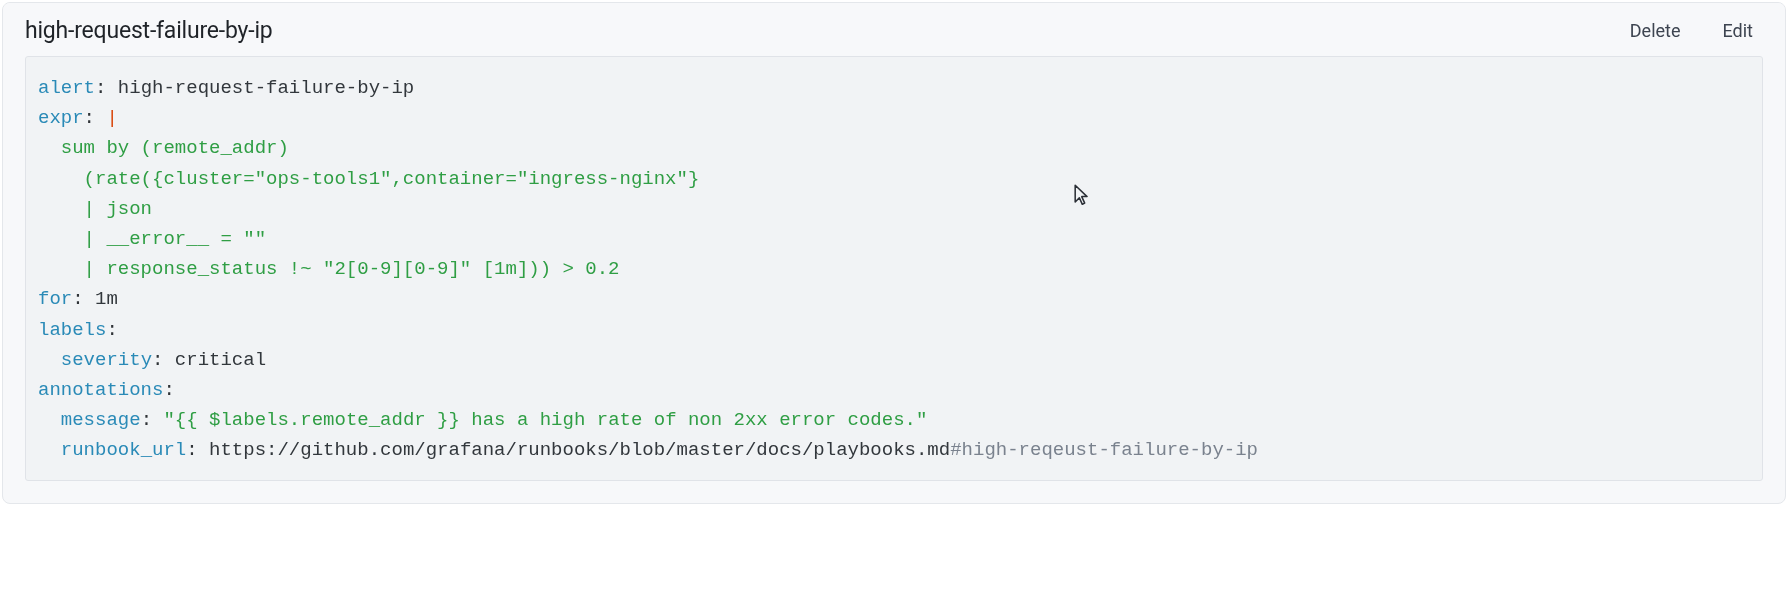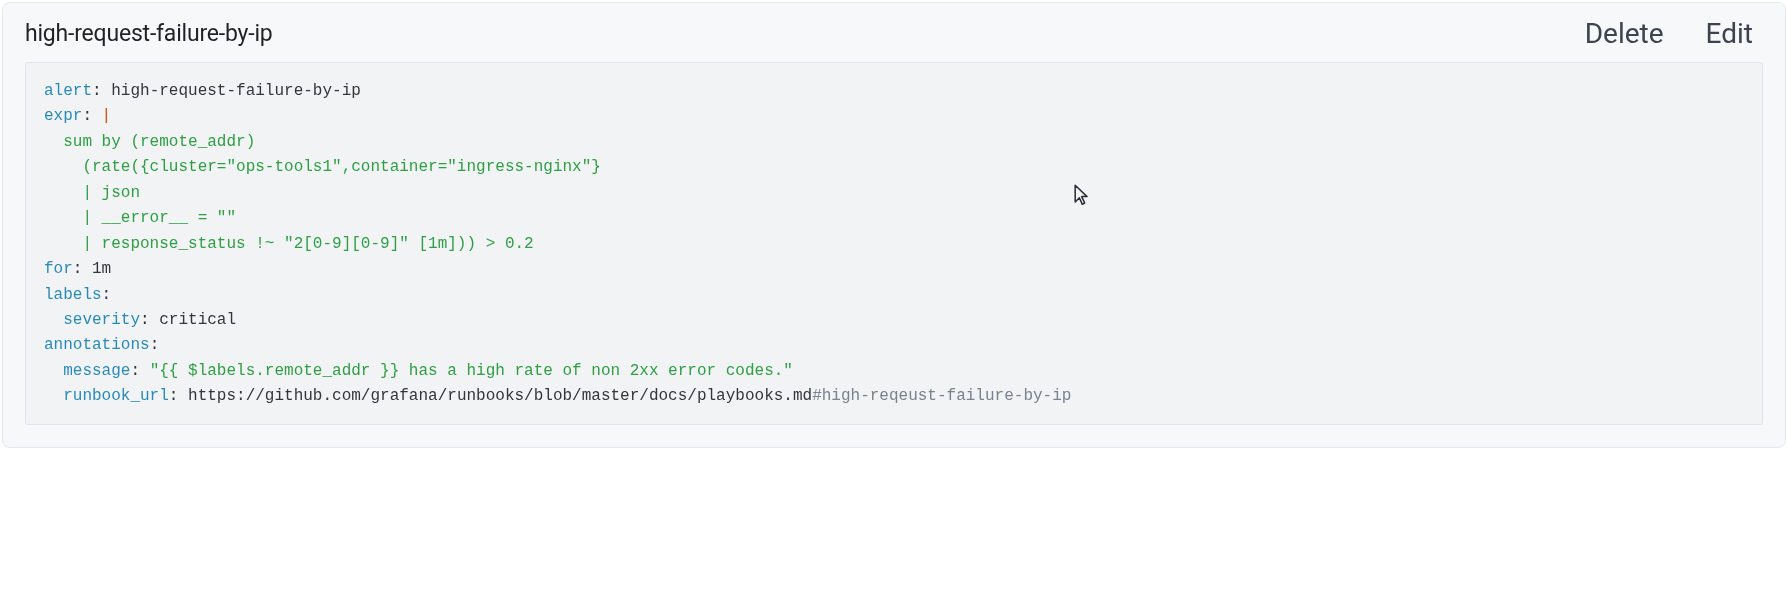--- a/index.html
+++ b/index.html
@@ -30,35 +30,35 @@
       font-weight: 400;
       color: #1f2328;
       letter-spacing: -0.2px;
     }
     .card-actions {
       display: flex;
       gap: 42px;
       padding-right: 10px;
     }
     .action-link {
-      font-size: 28px;
+      font-size: 18px;
       color: #3d4450;
       cursor: pointer;
       background: none;
       border: none;
       font-family: inherit;
     }
     .code-block {
       margin: 0 22px 22px 22px;
       background: #f1f3f5;
       border: 1px solid #e0e3e8;
       border-radius: 3px;
-      padding: 16px 18px 14px 18px;
+      padding: 16px 18px 14px 12px;
       font-family: "SFMono-Regular", Consolas, "Liberation Mono", Menlo, monospace;
-      font-size: 16px;
+      font-size: 19px;
       line-height: 1.59;
       color: #2f3337;
       white-space: pre;
       overflow-x: auto;
     }
     .tk-key { color: #2a8ab7; }
     .tk-pipe { color: #d9480f; }
     .tk-str { color: #2f9e44; }
     .tk-punct { color: #2f3337; }
     .tk-plain { color: #32373c; }

